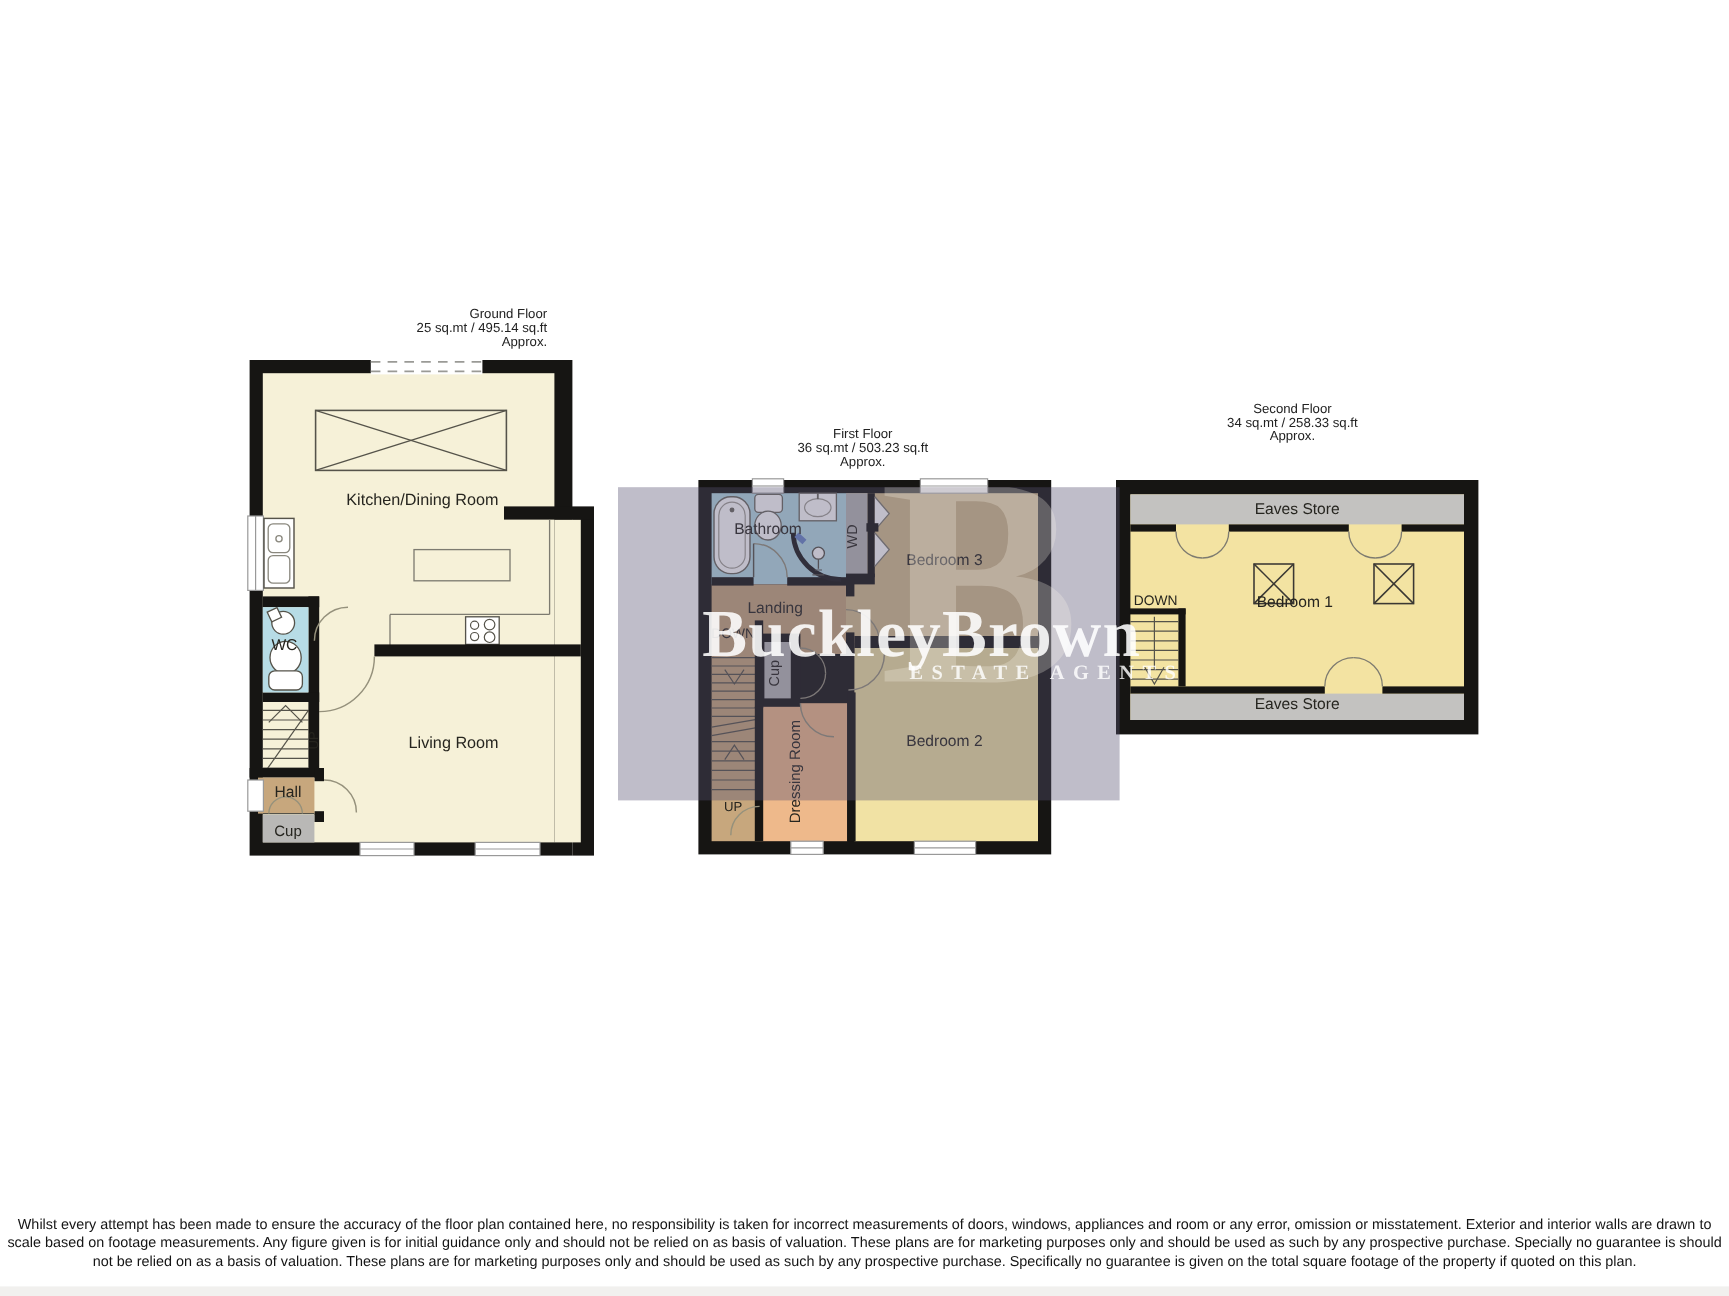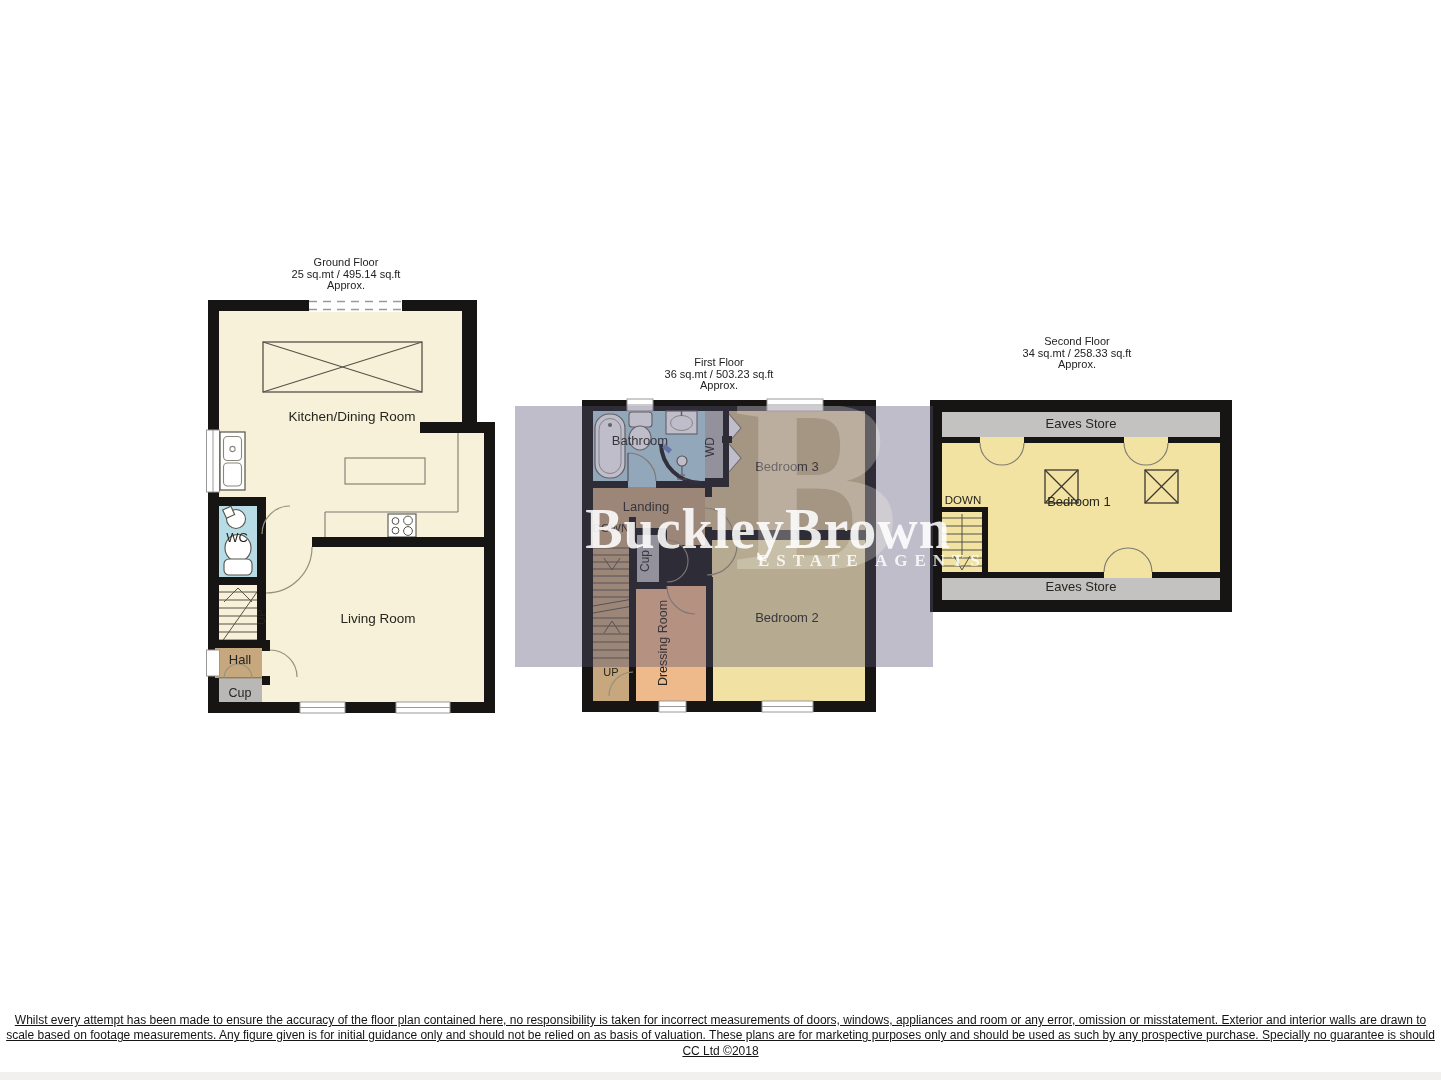--- a/index.html
+++ b/index.html
@@ -14,29 +14,29 @@
                 font-family:"Liberation Serif", serif;font-weight:bold;
                 font-size:250px;line-height:250px;color:rgba(255,252,240,0.25);}
   .wm-brand{position:absolute;left:515px;top:501px;width:418px;text-align:center;
             font-family:"Liberation Serif", serif;font-weight:bold;font-size:56px;
             line-height:56px;color:rgba(255,255,255,0.88);letter-spacing:1px;padding-left:44px;}
   .wm-tagline{position:absolute;left:758px;top:551px;
               font-family:"Liberation Serif", serif;font-weight:bold;font-size:17px;
               letter-spacing:7px;color:rgba(255,255,255,0.82);}
   .disclaimer{position:absolute;left:0;top:1013px;width:1441px;text-align:center;
               color:#141414;font-size:12px;line-height:15.3px;}
-  .disclaimer div{white-space:nowrap;text-decoration:underline;}
+  .disclaimer div{white-space:nowrap;}
   .bottom-strip{position:absolute;left:0;top:1072px;width:1441px;height:8px;background:#f1f0ee;}
 </style>
 </head>
 <body>
 
 <div id="canvas">
 
-  <div class="floor-header" style="left:236px;top:257px;">
+  <div class="floor-header" style="left:236px;top:257px;text-align:right;">
     <div>Ground Floor</div>
     <div>25 sq.mt / 495.14 sq.ft</div>
     <div>Approx.</div>
   </div>
   <div class="floor-header" style="left:609px;top:357px;">
     <div>First Floor</div>
     <div>36 sq.mt / 503.23 sq.ft</div>
     <div>Approx.</div>
   </div>
   <div class="floor-header" style="left:967px;top:336px;">
@@ -318,17 +318,17 @@
 
   <div class="watermark-band">
     <div class="ghost-letter">B</div>
   </div>
   <div class="wm-brand">BuckleyBrown</div>
   <div class="wm-tagline">ESTATE AGENTS</div>
 
   <div class="disclaimer">
     <div>Whilst every attempt has been made to ensure the accuracy of the floor plan contained here, no responsibility is taken for incorrect measurements of doors, windows, appliances and room or any error, omission or misstatement. Exterior and interior walls are drawn to</div>
     <div>scale based on footage measurements. Any figure given is for initial guidance only and should not be relied on as basis of valuation. These plans are for marketing purposes only and should be used as such by any prospective purchase. Specially no guarantee is should</div>
-    <div>CC Ltd ©2018</div>
+    <div>not be relied on as a basis of valuation. These plans are for marketing purposes only and should be used as such by any prospective purchase. Specifically no guarantee is given on the total square footage of the property if quoted on this plan.</div>
   </div>
 
   <div class="bottom-strip"></div>
 </div>
 
 </body></html>

